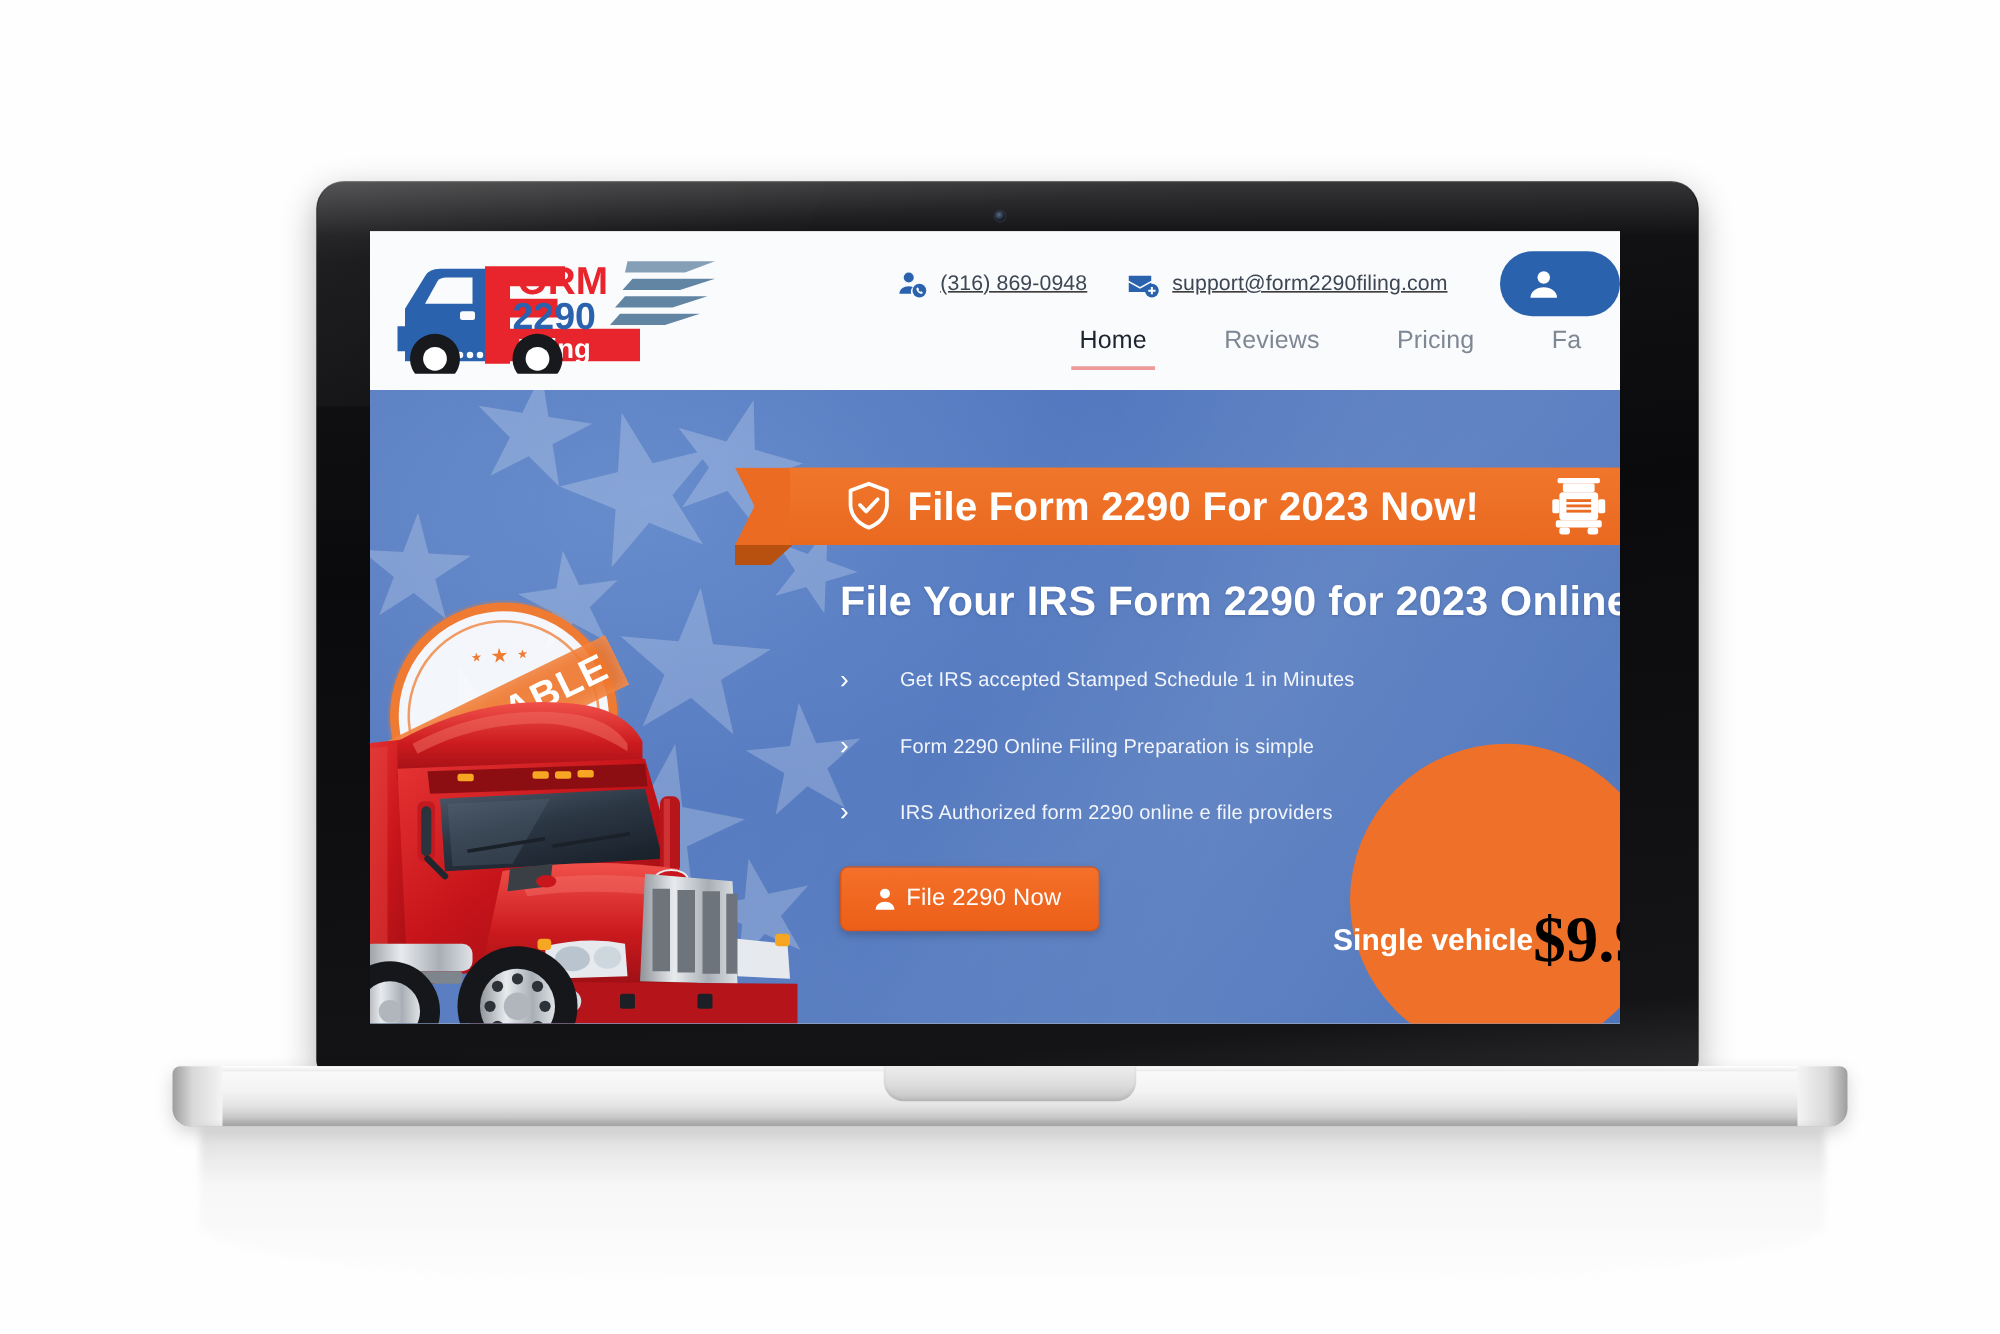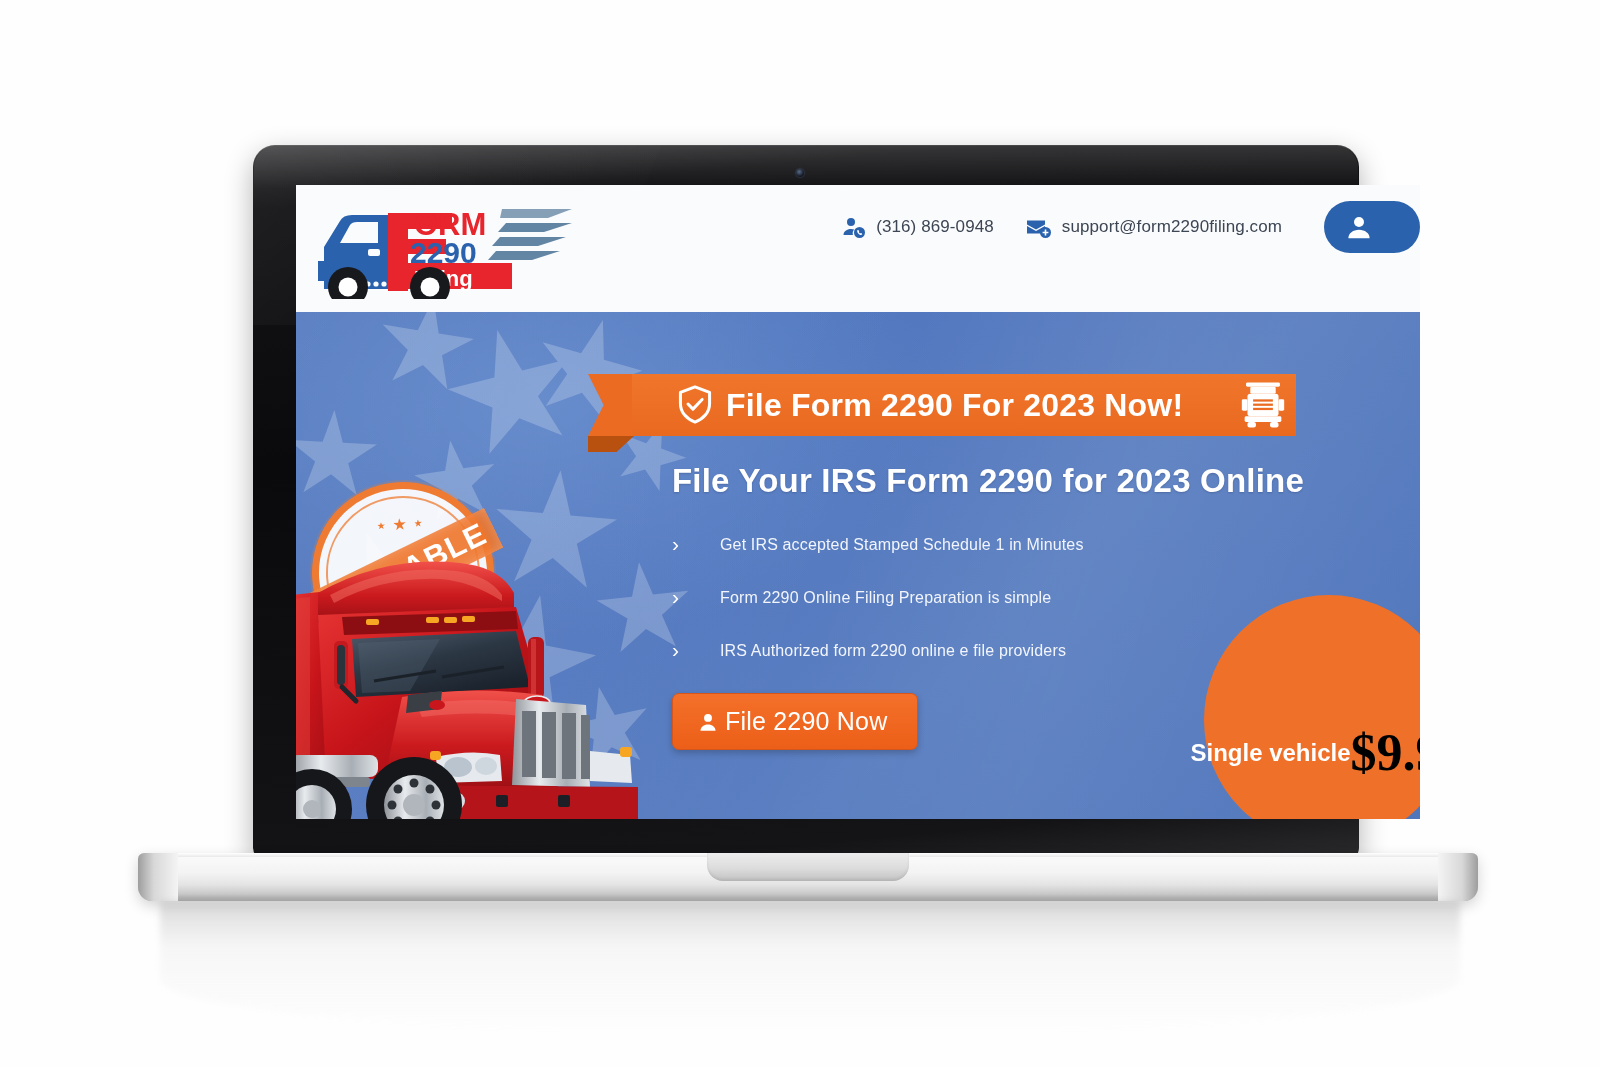--- a/index.html
+++ b/index.html
@@ -35,21 +35,21 @@
   }
   .webcam {
     position: absolute; left: 50%; top: 169px; transform: translateX(-50%);
     width: 8px; height: 8px; border-radius: 50%;
     background: radial-gradient(circle at 40% 35%, #5a6b86 0%, #1d2533 55%, #05070b 100%);
     box-shadow: 0 0 2px rgba(120,150,200,.55);
   }
 
   .screen {
     position: absolute; left: 296px; top: 185px;
-    width: 1124px; height: 634px;
+    width: 1000px; height: 634px;
     background: #ffffff; overflow: hidden;
   }
 
   
   .laptop-base {
     position: absolute; left: 138px; top: 853px;
     width: 1340px; height: 48px;
     background: linear-gradient(180deg, #fbfbfb 0%, #f3f3f3 42%, #e4e4e4 66%, #c9c9c9 85%, #9b9b9b 100%);
     border-radius: 6px 6px 14px 14px;
     box-shadow: 0 5px 14px rgba(0,0,0,.17);
@@ -80,21 +80,21 @@
 
   
   .site-header {
     position: relative; height: 127px; width: 100%;
     background: #fafbfc;
   }
   .logo {
     position: absolute; left: 14px; top: 14px; width: 265px; height: 100px;
   }
   .topbar {
-    position: absolute; right: 0; top: 16px; display: flex; align-items: center; gap: 32px;
+    position: absolute; right: 0; top: 16px; display: flex; align-items: center; gap: 32px; text-decoration: underline;
   }
   .contact-item { display:flex; align-items:center; gap: 10px; }
   .contact-text { font-size: 17px; color: #3d4654; letter-spacing: .1px; white-space: nowrap; }
   .ic { display:inline-block; line-height:0; }
   .login-pill {
     width: 96px; height: 52px; border-radius: 26px;
     background: #2a62ad; display:flex; align-items:center; justify-content:flex-start;
     padding-left: 20px; margin-left: 10px;
   }
   .mainnav {
@@ -197,21 +197,21 @@
   .bullet { display:flex; align-items:flex-start; gap: 14px; }
   .chev { color:#fff; font-size: 21px; line-height: 1; margin-top: -3px; font-weight:300; }
   .bullet-text { color:#f2f5fb; font-size: 16px; letter-spacing:.15px; white-space:nowrap;margin-left:27px; }
 
   .cta {
     margin-top: 33px; display:inline-flex; align-items:center; gap: 6px;
     background: linear-gradient(180deg, #f4702a 0%, #ec5f18 100%);
     border: 1px solid #d6551a; border-radius: 7px;
     padding: 13px 30px 13px 24px; box-shadow: 0 3px 7px rgba(0,0,0,.22);
   }
-  .cta-text { color:#fff; font-size: 25px; letter-spacing:.2px; white-space:nowrap; }
+  .cta-text { color:#fff; font-size: 19px; letter-spacing:.2px; white-space:nowrap; }
 
   .price-badge {
     position:absolute; right: -34px; bottom: -26px; width: 250px; height: 250px;
     border-radius: 50%; background: #ef7129;
     display:flex; align-items:center; justify-content:center;
     padding-top: 66px;
   }
   .price-label { color:#fff; font-size: 24px; font-weight: 700; white-space:nowrap; }
   .price-value { color:#000000; font-size: 52px; font-weight: 700; font-family:"Liberation Serif", serif; line-height: 1.05; white-space:nowrap; }
 </style>
@@ -295,20 +295,26 @@
         <div class="login-pill">
           <span class="ic">
             <svg width="30" height="30" viewBox="0 0 24 24" fill="#ffffff">
               <circle cx="12" cy="8" r="4"></circle>
               <path d="M3.5 21c0-4 3.8-6.8 8.5-6.8S20.5 17 20.5 21z"></path>
             </svg>
           </span>
         </div>
       </div>
 
+      <nav class="mainnav">
+        <div class="navitem active">Home</div>
+        <div class="navitem">Reviews</div>
+        <div class="navitem">Pricing</div>
+        <div class="navitem">Fa</div>
+      </nav>
     </header>
 
     <section class="hero">
 
       <div class="stars">
         <div class="star" style="left:82px;  top:-14px; width:96px;  height:96px;  transform:rotate(9deg);"></div>
         <div class="star" style="left:152px; top:16px;  width:130px; height:130px; transform:rotate(-14deg);"></div>
         <div class="star" style="left:238px; top:6px;   width:108px; height:108px; transform:rotate(16deg);"></div>
         <div class="star" style="left:118px; top:128px; width:84px;  height:84px;  transform:rotate(-8deg);"></div>
         <div class="star" style="left:196px; top:158px; width:126px; height:126px; transform:rotate(5deg);"></div>

